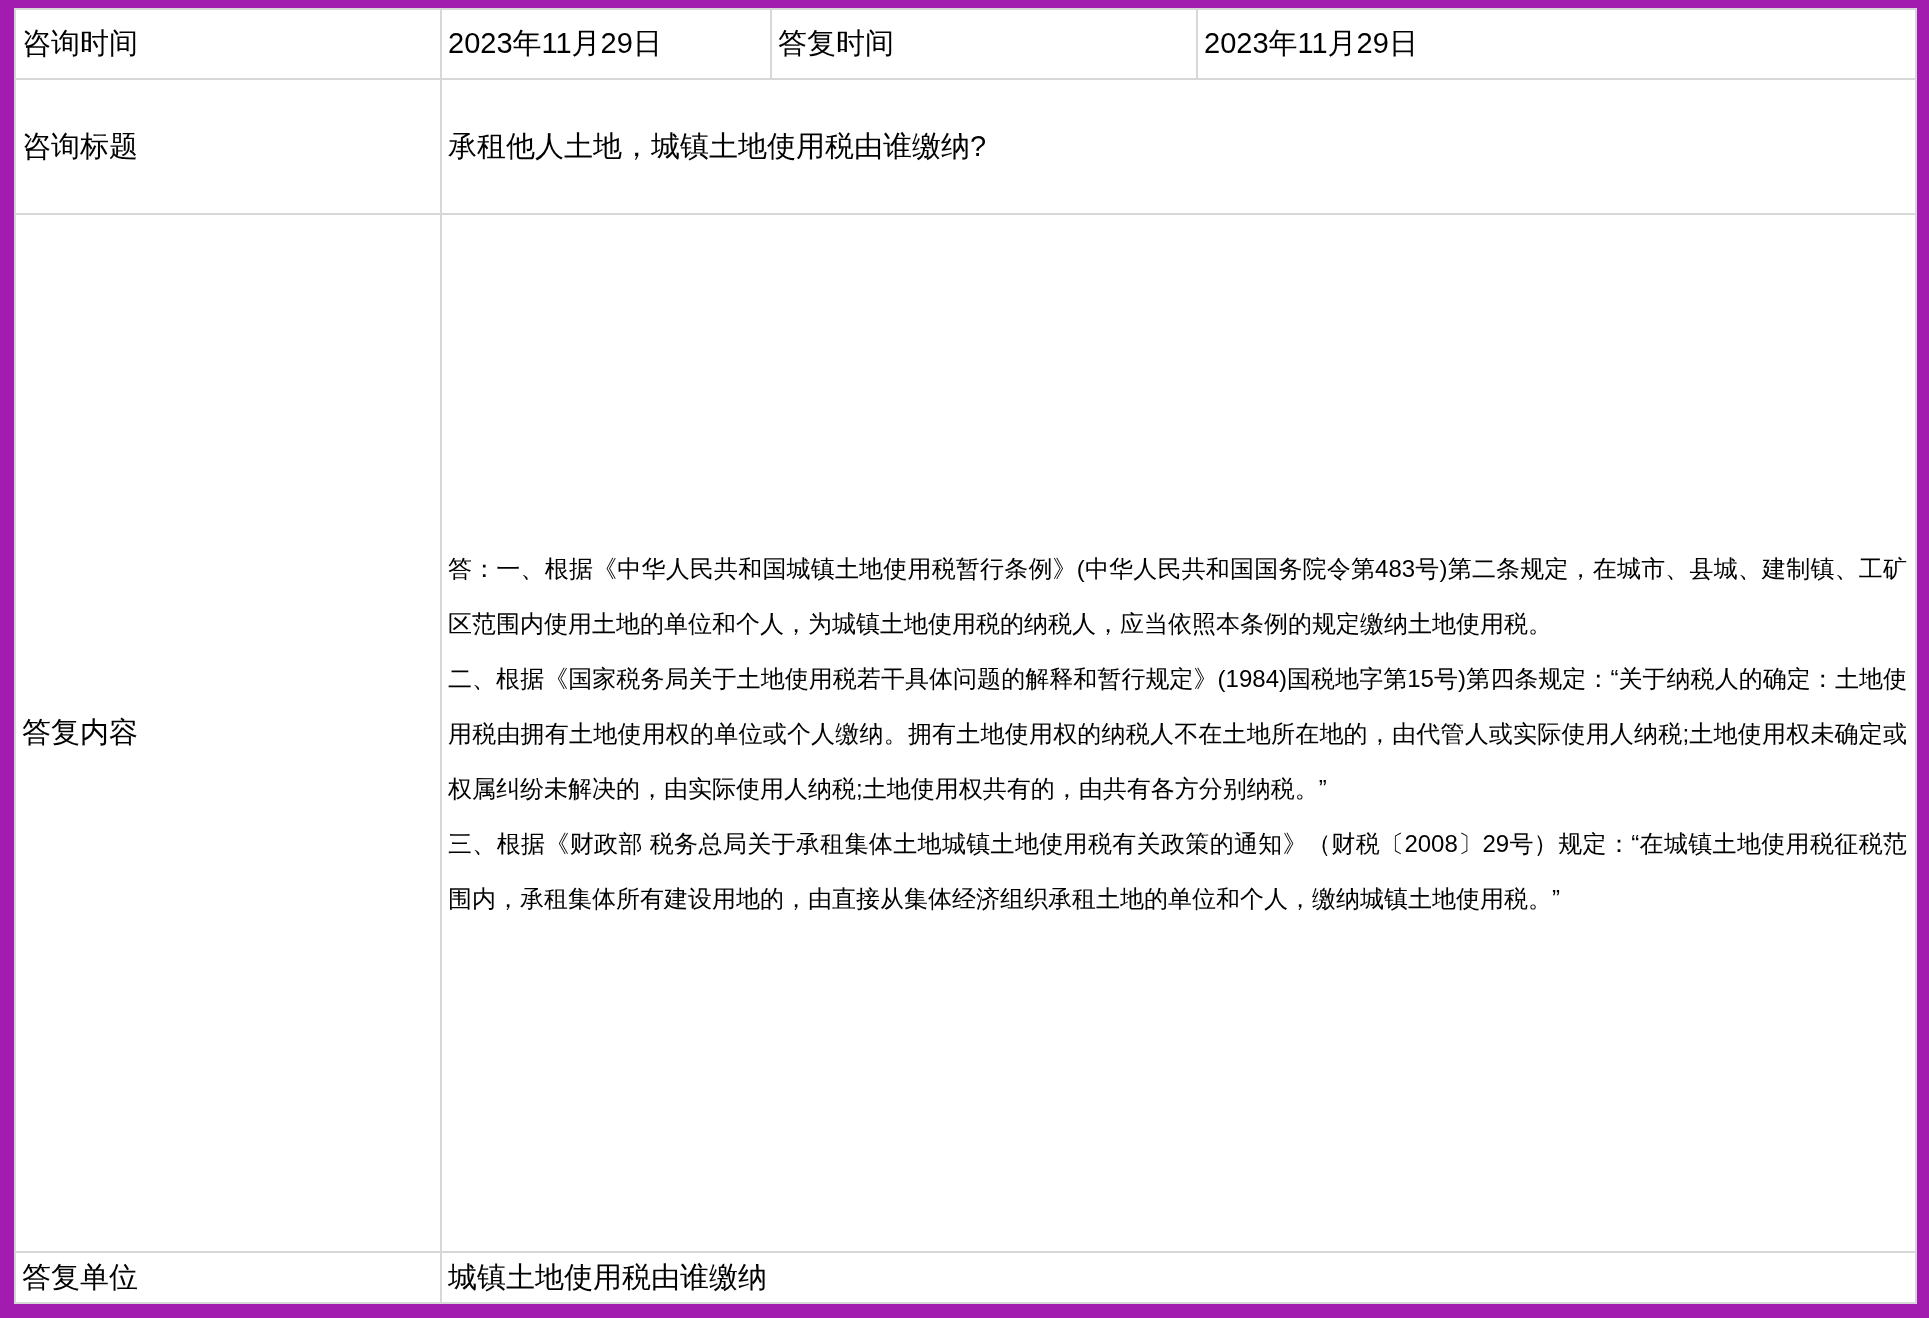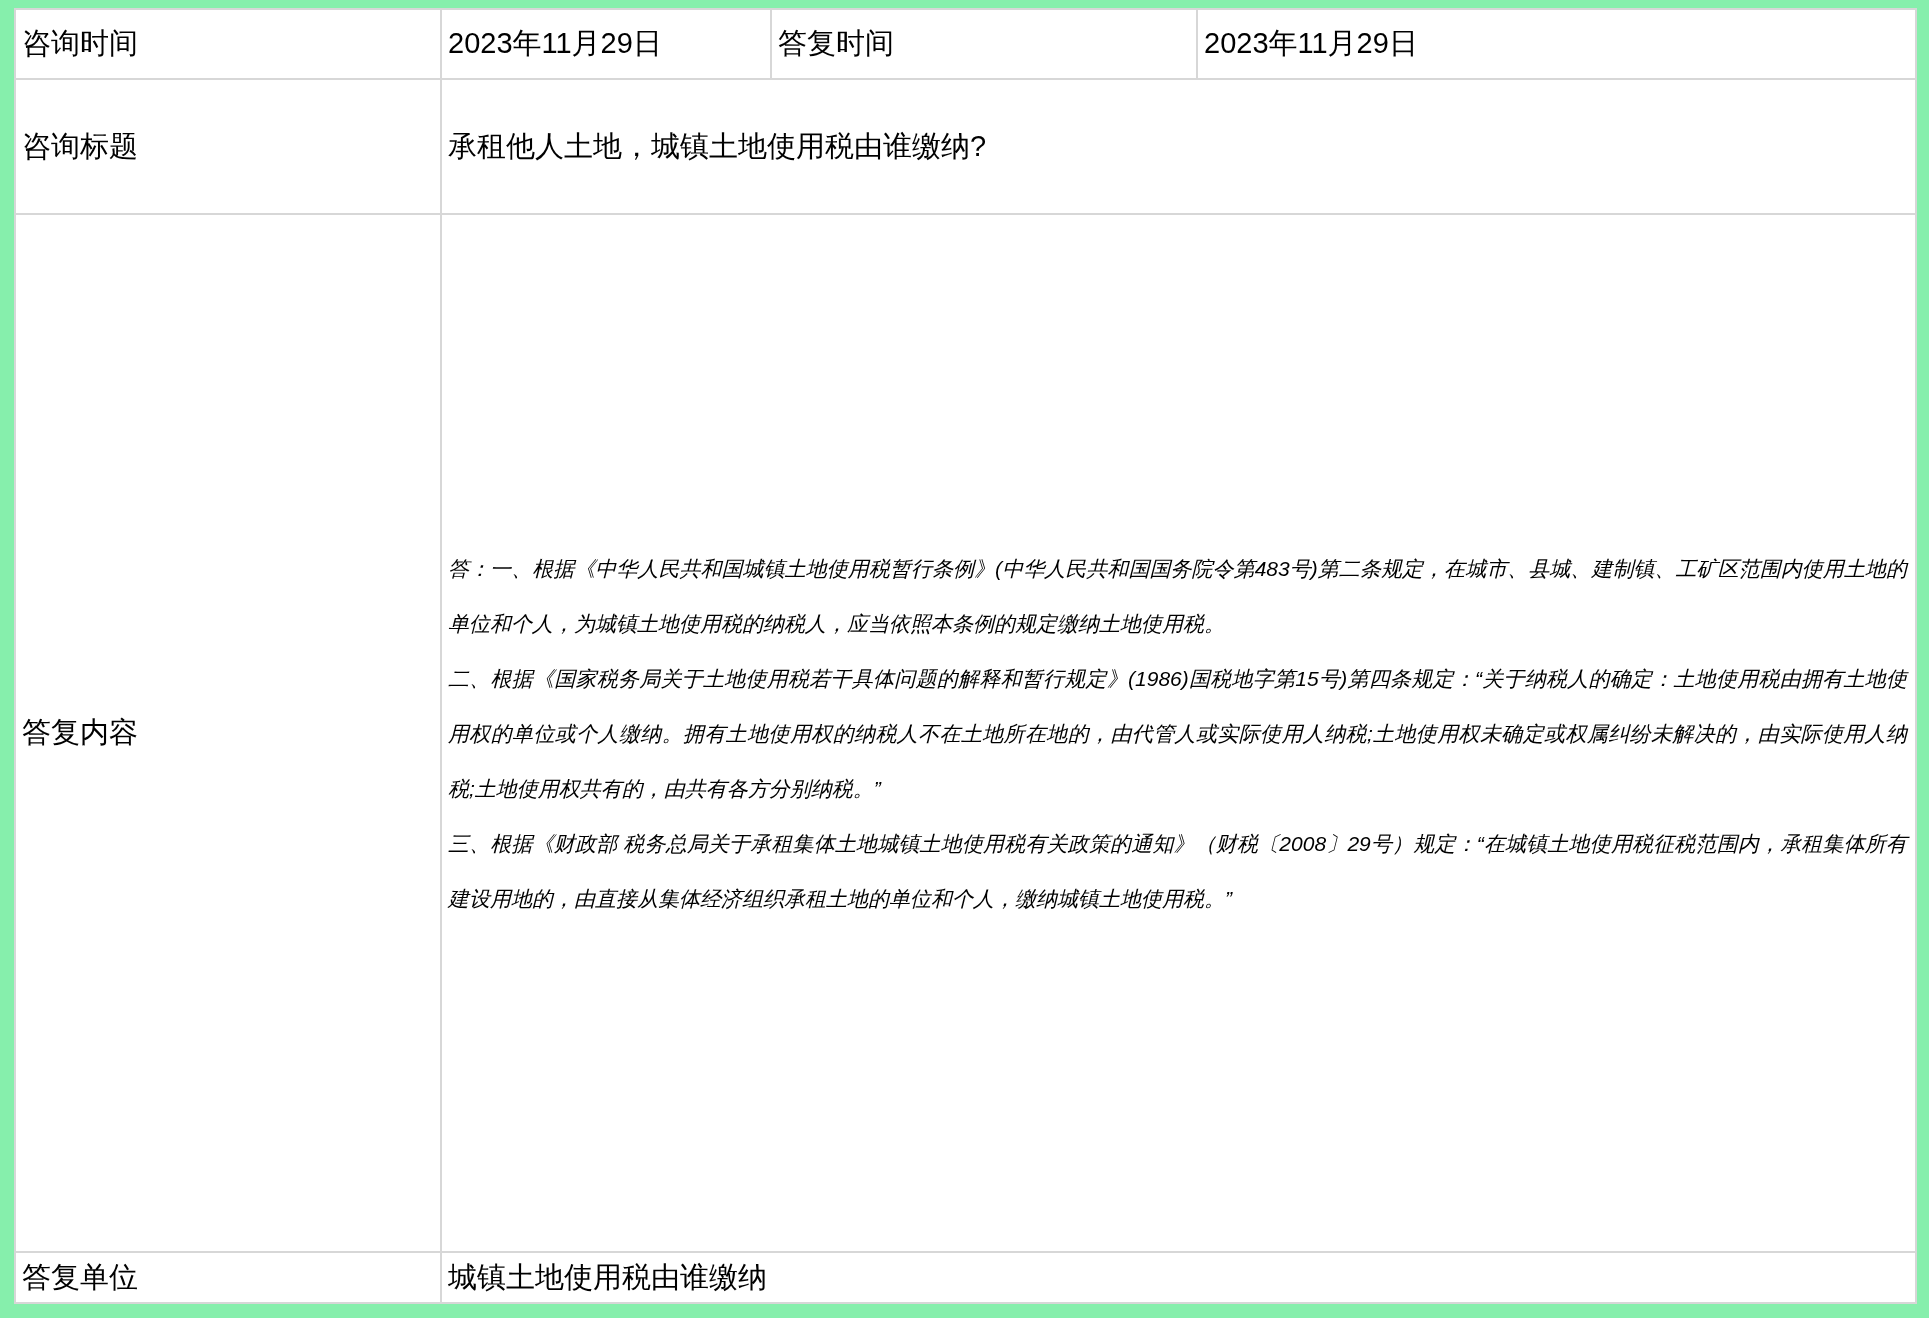--- a/index.html
+++ b/index.html
@@ -4,21 +4,21 @@
 <style>
   html, body {
     margin: 0;
     padding: 0;
     background: #ffffff;
   }
   .page {
     position: relative;
     width: 1929px;
     height: 1318px;
-    background: #86efac;
+    background: #a21caf;
     font-family: "Liberation Sans", "DejaVu Sans", sans-serif;
     color: #000000;
   }
   table.consult-table {
     position: absolute;
     left: 14px;
     top: 8px;
     width: 1901px;
     border-collapse: collapse;
     table-layout: fixed;
@@ -40,22 +40,21 @@
   tr.row-title   { height: 135px; margin-left: 9px; }
   tr.row-content { height: 1038px; }
   tr.row-unit    { height: 51px; }
   td.answer-cell {
     vertical-align: middle;
     padding: 0 12px 0 7px;
   }
   .answer-text {
     text-align: justify;
     line-height: 55px;
-    font-size: 21px;
-    font-style: italic;
+    font-size: 24px;
   }
   .answer-text .para {
     margin: 0;
   }
 </style>
 </head>
 <body>
 
 <div class="page">
   <table class="consult-table">
@@ -74,21 +73,21 @@
       </tr>
       <tr class="row-title">
         <td>咨询标题</td>
         <td colspan="3">承租他人土地，城镇土地使用税由谁缴纳?</td>
       </tr>
       <tr class="row-content">
         <td>答复内容</td>
         <td colspan="3" class="answer-cell">
           <div class="answer-text">
             <div class="para">答：一、根据《中华人民共和国城镇土地使用税暂行条例》(中华人民共和国国务院令第483号)第二条规定，在城市、县城、建制镇、工矿区范围内使用土地的单位和个人，为城镇土地使用税的纳税人，应当依照本条例的规定缴纳土地使用税。</div>
-            <div class="para">二、根据《国家税务局关于土地使用税若干具体问题的解释和暂行规定》(1986)国税地字第15号)第四条规定：“关于纳税人的确定：土地使用税由拥有土地使用权的单位或个人缴纳。拥有土地使用权的纳税人不在土地所在地的，由代管人或实际使用人纳税;土地使用权未确定或权属纠纷未解决的，由实际使用人纳税;土地使用权共有的，由共有各方分别纳税。”</div>
+            <div class="para">二、根据《国家税务局关于土地使用税若干具体问题的解释和暂行规定》(1984)国税地字第15号)第四条规定：“关于纳税人的确定：土地使用税由拥有土地使用权的单位或个人缴纳。拥有土地使用权的纳税人不在土地所在地的，由代管人或实际使用人纳税;土地使用权未确定或权属纠纷未解决的，由实际使用人纳税;土地使用权共有的，由共有各方分别纳税。”</div>
             <div class="para">三、根据《财政部 税务总局关于承租集体土地城镇土地使用税有关政策的通知》（财税〔2008〕29号）规定：“在城镇土地使用税征税范围内，承租集体所有建设用地的，由直接从集体经济组织承租土地的单位和个人，缴纳城镇土地使用税。”</div>
           </div>
         </td>
       </tr>
       <tr class="row-unit">
         <td>答复单位</td>
         <td colspan="3">城镇土地使用税由谁缴纳</td>
       </tr>
     </tbody>
   </table>

